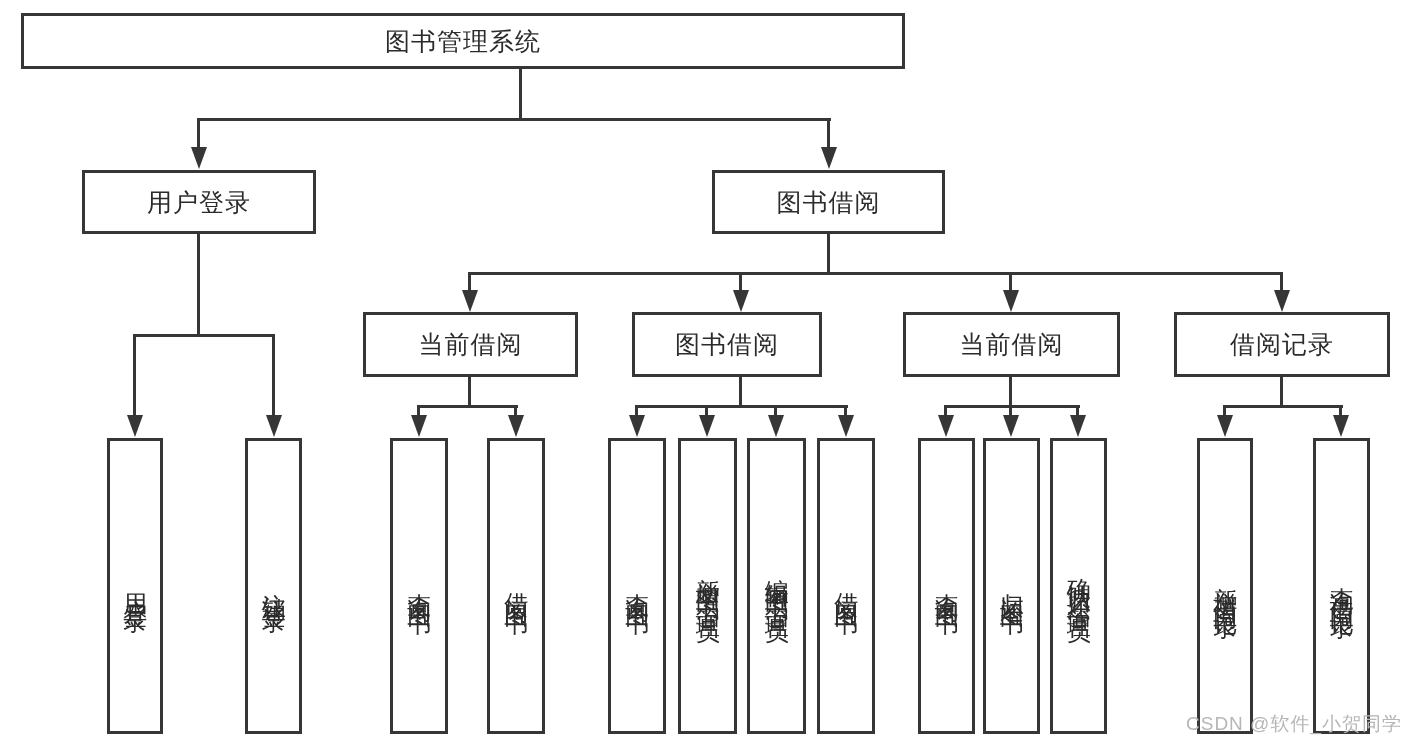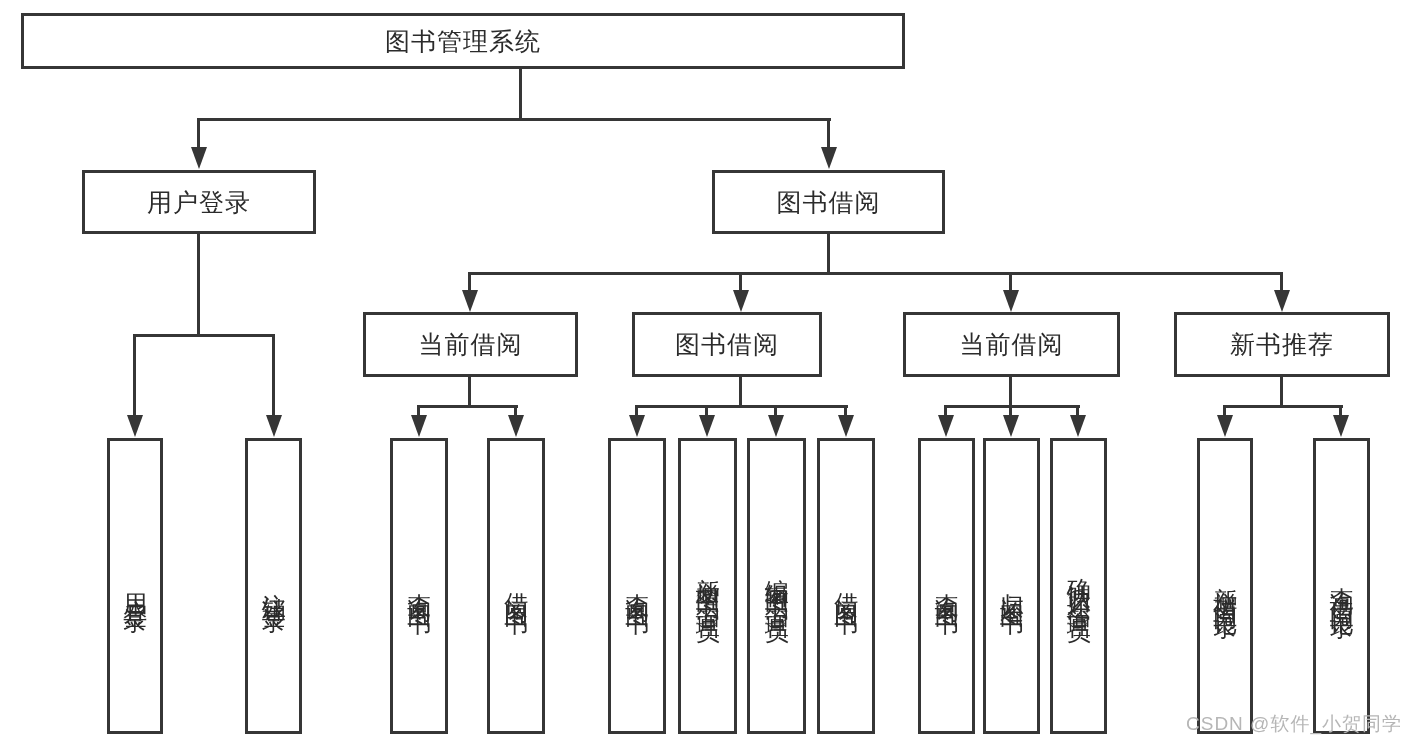--- a/index.html
+++ b/index.html
@@ -76,21 +76,21 @@
   <div class="hbox" style="left:363px;top:312px;width:215px;height:65px">
     <span>当前借阅</span>
   </div>
   <div class="hbox" style="left:632px;top:312px;width:190px;height:65px">
     <span>图书借阅</span>
   </div>
   <div class="hbox" style="left:903px;top:312px;width:217px;height:65px">
     <span>当前借阅</span>
   </div>
   <div class="hbox" style="left:1174px;top:312px;width:216px;height:65px">
-    <span>新书推荐</span>
+    <span>借阅记录</span>
   </div>
 
   <div class="cv" style="left:468px;top:377px;height:31px"></div>
   <div class="cv" style="left:739px;top:377px;height:31px"></div>
   <div class="cv" style="left:1009px;top:377px;height:31px"></div>
   <div class="cv" style="left:1280px;top:377px;height:31px"></div>
 
   <div class="ch" style="left:417px;top:405px;width:101px"></div>
   <div class="ch" style="left:635px;top:405px;width:213px"></div>
   <div class="ch" style="left:944px;top:405px;width:136px"></div>

